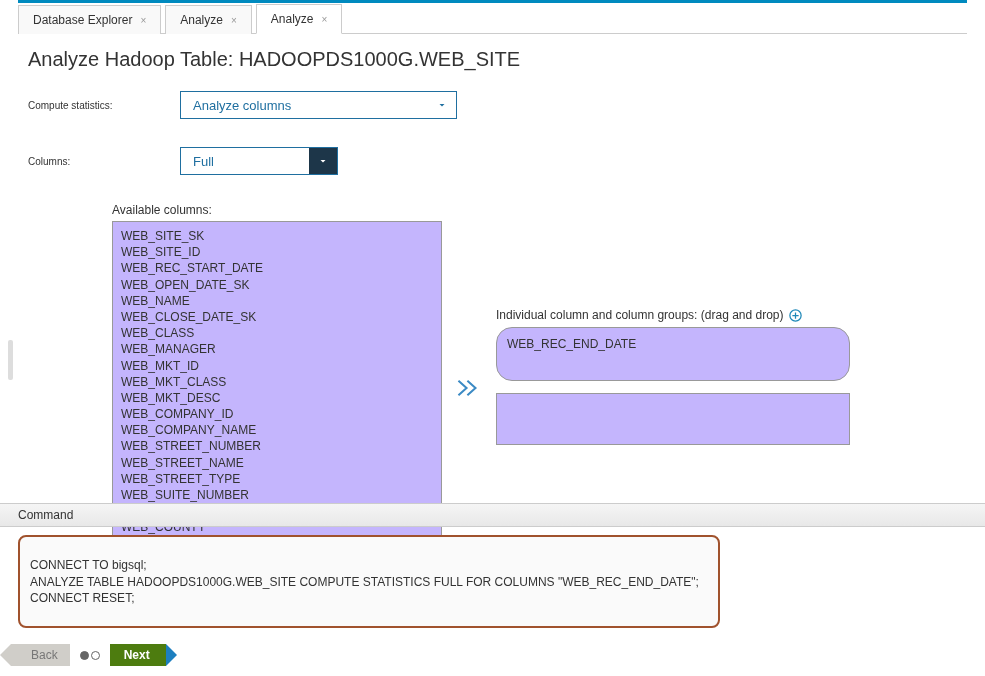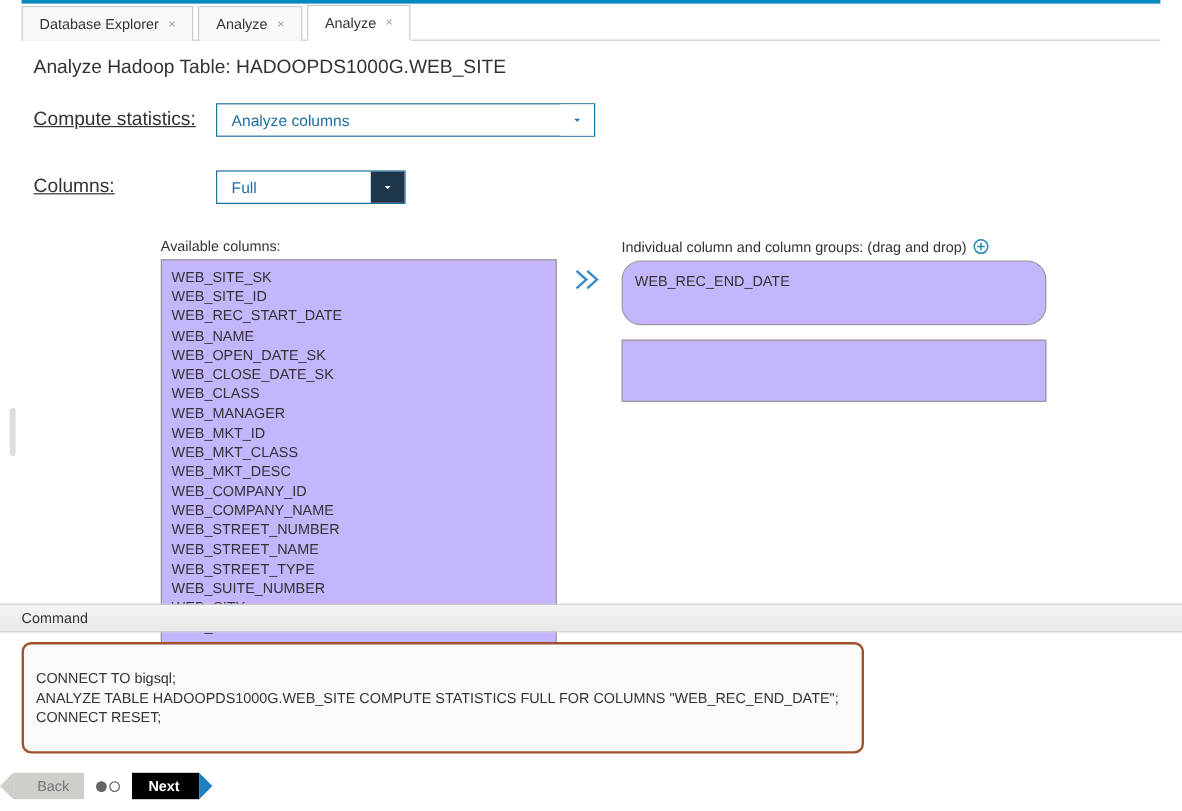--- a/index.html
+++ b/index.html
@@ -43,35 +43,34 @@
 }
 .tab-close {
   color: #999;
   font-size: 10px;
   cursor: pointer;
 }
 .content {
   padding: 14px 28px 0 28px;
 }
 .page-title {
-  font-size: 16px;
+  font-size: 20px;
   font-weight: normal;
   color: #333;
   margin-bottom: 20px;
 }
 .form-row {
   display: flex;
   align-items: center;
   margin-bottom: 28px;
 }
 .form-label {
   width: 152px;
-  font-size: 16px;
+  font-size: 10px;
   color: #333;
-  text-decoration: underline;
 }
 .dropdown {
   display: flex;
   border: 1px solid #1f6fa0;
   height: 28px;
   align-items: stretch;
 }
 .dropdown-text {
   padding: 0 12px;
   display: flex;
@@ -81,32 +80,32 @@
 }
 .dropdown-arrow {
   width: 28px;
   display: flex;
   align-items: center;
   justify-content: center;
   cursor: pointer;
 }
 .dropdown-arrow.white-bg { background: #fff; border-left: none; }
 .dropdown-arrow.blue-bg { background: #1d3649; }
-.dropdown.compute { width: 316px; }
+.dropdown.compute { width: 277px; }
 .dropdown.compute .dropdown-text { flex: 1; }
 .dropdown.columns .dropdown-text { width: 128px; }
 .chev-down { width: 12px; height: 12px; }
 .chev-blue { fill: #1f6fa0; }
 .chev-white { fill: #fff; }
 
 .columns-section {
   display: flex;
   gap: 14px;
-  margin-left: 106px;
-  align-items: flex-start;
+  margin-left: 84px;
+  align-items: center;
 }
 .col-block { display: flex; flex-direction: column; }
 .section-label {
   font-size: 12px;
   margin-bottom: 4px;
   display: flex;
   align-items: center;
   gap: 4px;
 }
 .listbox {
@@ -176,21 +175,21 @@
   position: relative;
   cursor: pointer;
 }
 .btn-back .body { background: #d0cec9; color: #777; padding: 0 12px 0 20px; height: 22px; display:flex; align-items:center; font-size:12px;}
 .btn-back .tip {
   width: 0; height: 0;
   border-top: 11px solid transparent;
   border-bottom: 11px solid transparent;
   border-right: 11px solid #d0cec9;
 }
-.btn-next .body { background: #000000; color: #fff; padding: 0 16px 0 14px; height: 22px; display:flex; align-items:center; font-size:12px; font-weight:bold;}
+.btn-next .body { background: #4d7c0f; color: #fff; padding: 0 16px 0 14px; height: 22px; display:flex; align-items:center; font-size:12px; font-weight:bold;}
 .btn-next .tip {
   width: 0; height: 0;
   border-top: 11px solid transparent;
   border-bottom: 11px solid transparent;
   border-left: 11px solid #1d7fbf;
 }
 .pager {
   display: flex;
   align-items: center;
   gap: 2px;
@@ -258,22 +257,22 @@
     </div>
   </div>
 
   <div class="columns-section">
     <div class="col-block">
       <div class="section-label">Available columns:</div>
       <div class="listbox available-list" id="available-list">
           <div>WEB_SITE_SK</div>
           <div>WEB_SITE_ID</div>
           <div>WEB_REC_START_DATE</div>
+          <div>WEB_OPEN_DATE_SK</div>
           <div>WEB_NAME</div>
-          <div>WEB_OPEN_DATE_SK</div>
           <div>WEB_CLOSE_DATE_SK</div>
           <div>WEB_CLASS</div>
           <div>WEB_MANAGER</div>
           <div>WEB_MKT_ID</div>
           <div>WEB_MKT_CLASS</div>
           <div>WEB_MKT_DESC</div>
           <div>WEB_COMPANY_ID</div>
           <div>WEB_COMPANY_NAME</div>
           <div>WEB_STREET_NUMBER</div>
           <div>WEB_STREET_NAME</div>

